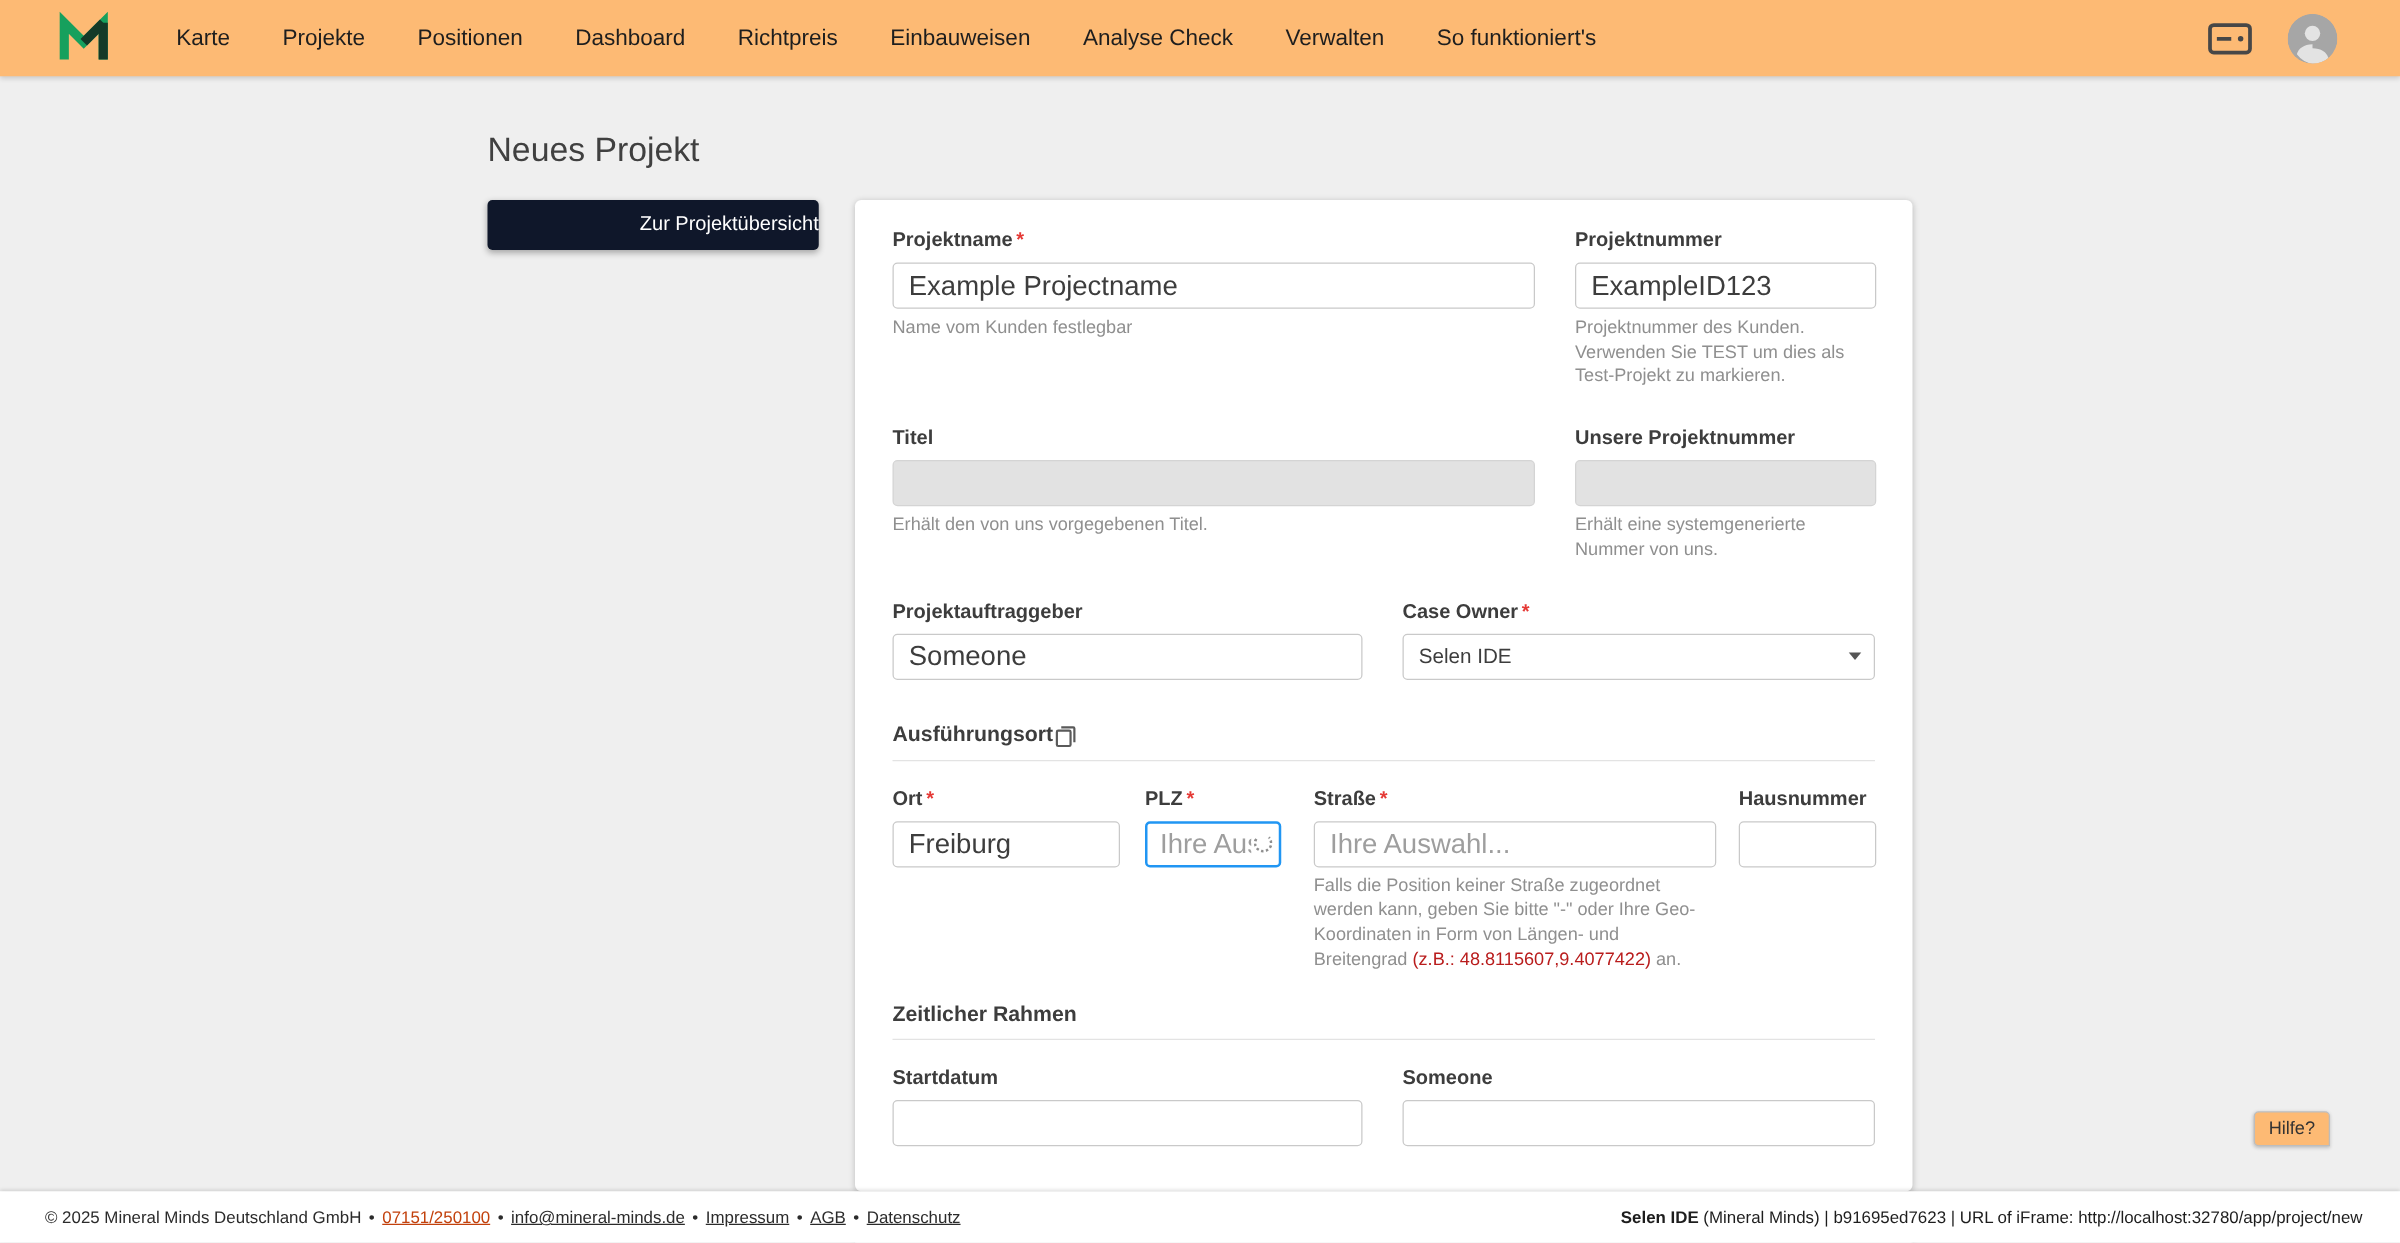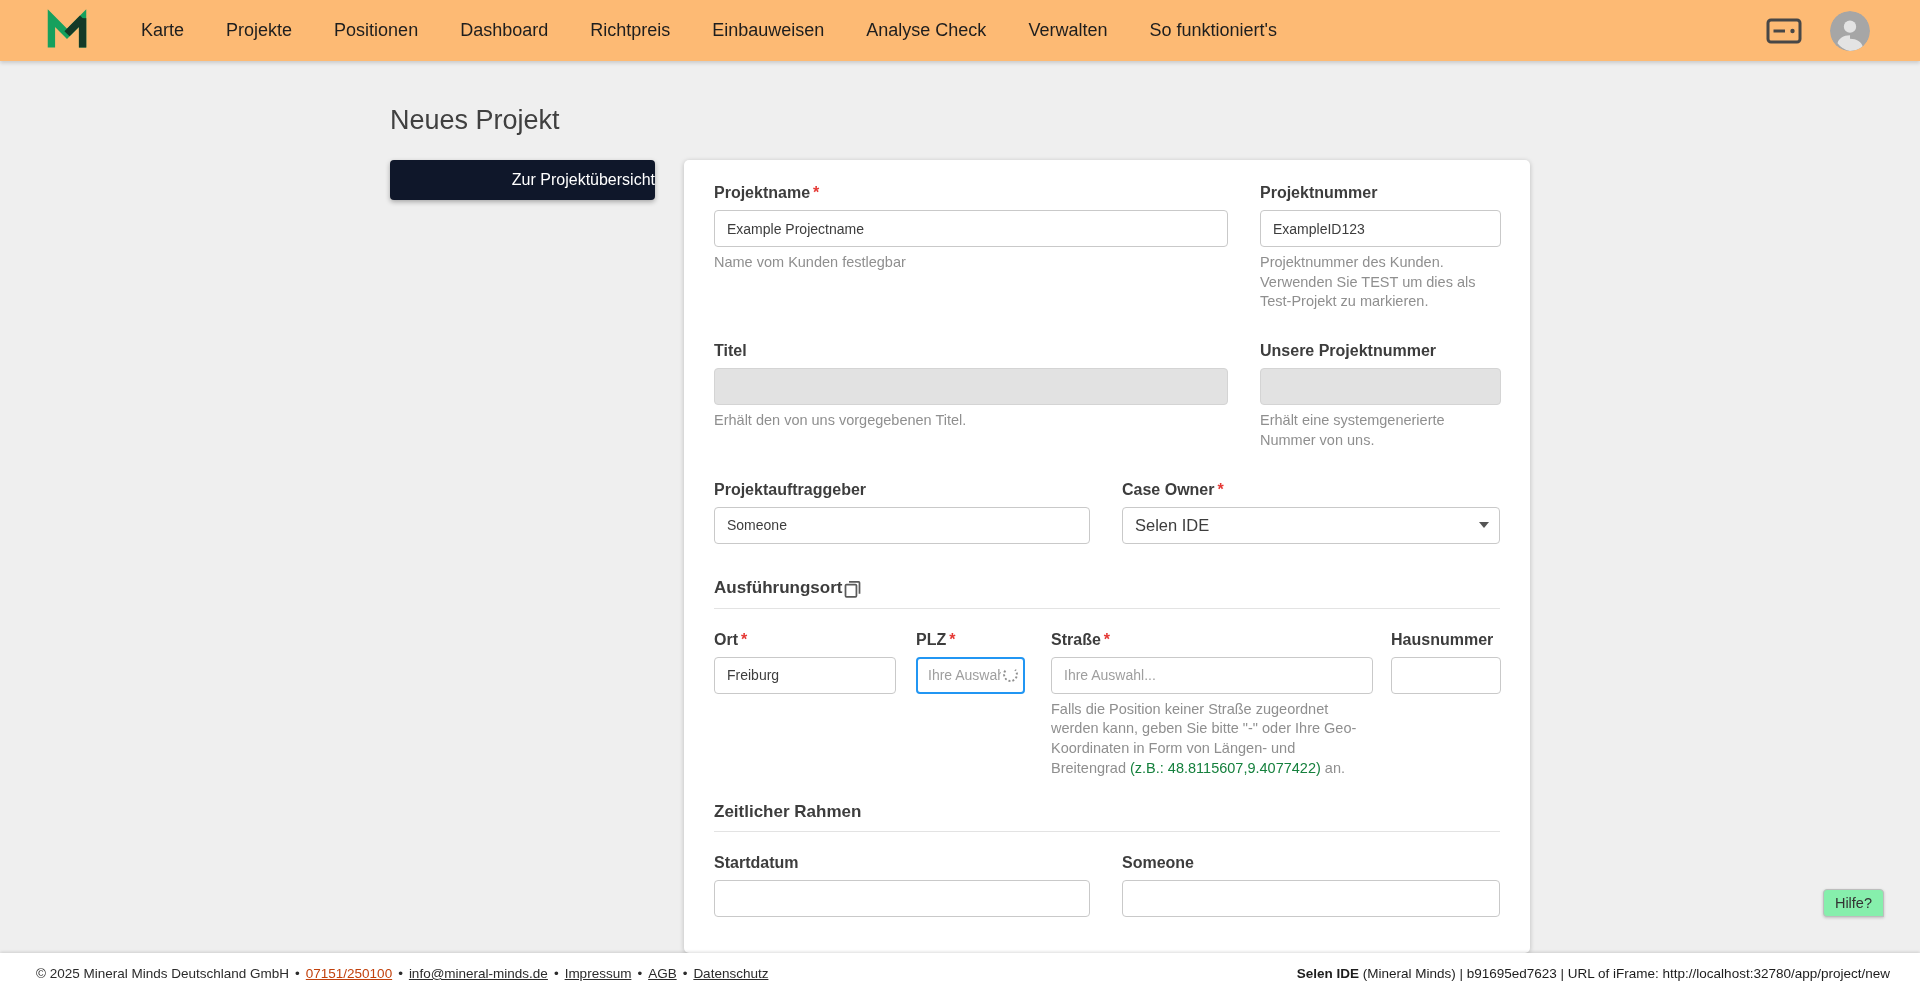--- a/index.html
+++ b/index.html
@@ -41,28 +41,28 @@
   
   .form-row { display: flex; margin-bottom: 30px; }
   .col-main { width: 514px; margin-right: 32px; flex-shrink: 0; }
   .col-side { width: 241px; flex-shrink: 0; }
   .col-a { width: 376px; margin-right: 32px; flex-shrink: 0; }
   .col-b { width: 378px; flex-shrink: 0; }
   .field-label { font-size: 16px; font-weight: 700; color: #3d3d3d; margin-bottom: 8px; }
   .req { color: #e53935; margin-left: 3px; font-weight: 700; }
   .input {
     width: 100%; height: 37px; border: 1px solid #c9c9c9; border-radius: 4px;
-    padding: 0 12px; font-size: 14px; color: #3d3d3d; font-family: inherit;
+    padding: 0 12px; font-size: 22px; color: #3d3d3d; font-family: inherit;
     background: #fff; outline: none;
   }
   .input::placeholder { color: #9e9e9e; }
   .input.disabled, .input:disabled { background: #e2e2e2; border-color: #d4d4d4; }
   .input.focused { border: 2px solid #2196f3; padding: 0 22px 0 10px; }
   .helper { margin-top: 6px; font-size: 14.5px; color: #8f8f8f; line-height: 1.36; }
-  .helper .light { color: #15803d; }
+  .helper .light { color: #b91c1c; }
   .plz-wrap { position: relative; }
   .spinner {
     position: absolute; right: 7px; top: 50%; margin-top: -8px;
     width: 15px; height: 15px; border-radius: 50%;
     border: 2px dotted #8f8f8f; border-top-color: transparent;
     animation: spin 1.2s linear infinite;
   }
   @keyframes spin { to { transform: rotate(360deg); } }
   .select {
     position: relative; height: 37px; border: 1px solid #c9c9c9; border-radius: 4px;
@@ -73,21 +73,21 @@
     position: absolute; right: 10px; top: 50%; margin-top: -3px;
     width: 0; height: 0; border-left: 5.5px solid transparent;
     border-right: 5.5px solid transparent; border-top: 6.5px solid #555;
   }
   .section-head { display: flex; justify-content: flex-start; align-items: center; margin-top: 2px; }
   .section-title { font-size: 17px; font-weight: 700; color: #3d3d3d; }
   .divider { border: none; border-top: 1px solid #e3e3e3; margin: 9px 0 22px; }
   .row-last { margin-bottom: 6px; }
   
   .help-btn {
-    position: fixed; right: 36px; bottom: 77px; background: #86efac;
+    position: fixed; right: 56px; bottom: 77px; background: #fdba74;
     border: 1px solid #bdbdbd; border-radius: 4px 4px 0 4px; padding: 5px 11px;
     font-size: 14.5px; color: #333; box-shadow: 0 1px 3px rgba(0,0,0,.2);
     cursor: pointer; z-index: 20;
   }
   
   .footer {
     position: fixed; bottom: 0; left: 0; width: 100%; height: 41px; background: #fff;
     display: flex; align-items: center; justify-content: space-between;
     padding: 0 30px 0 36px; box-shadow: 0 -1px 3px rgba(0,0,0,.14);
     font-size: 13.5px; color: #2b2b2b; z-index: 15;

